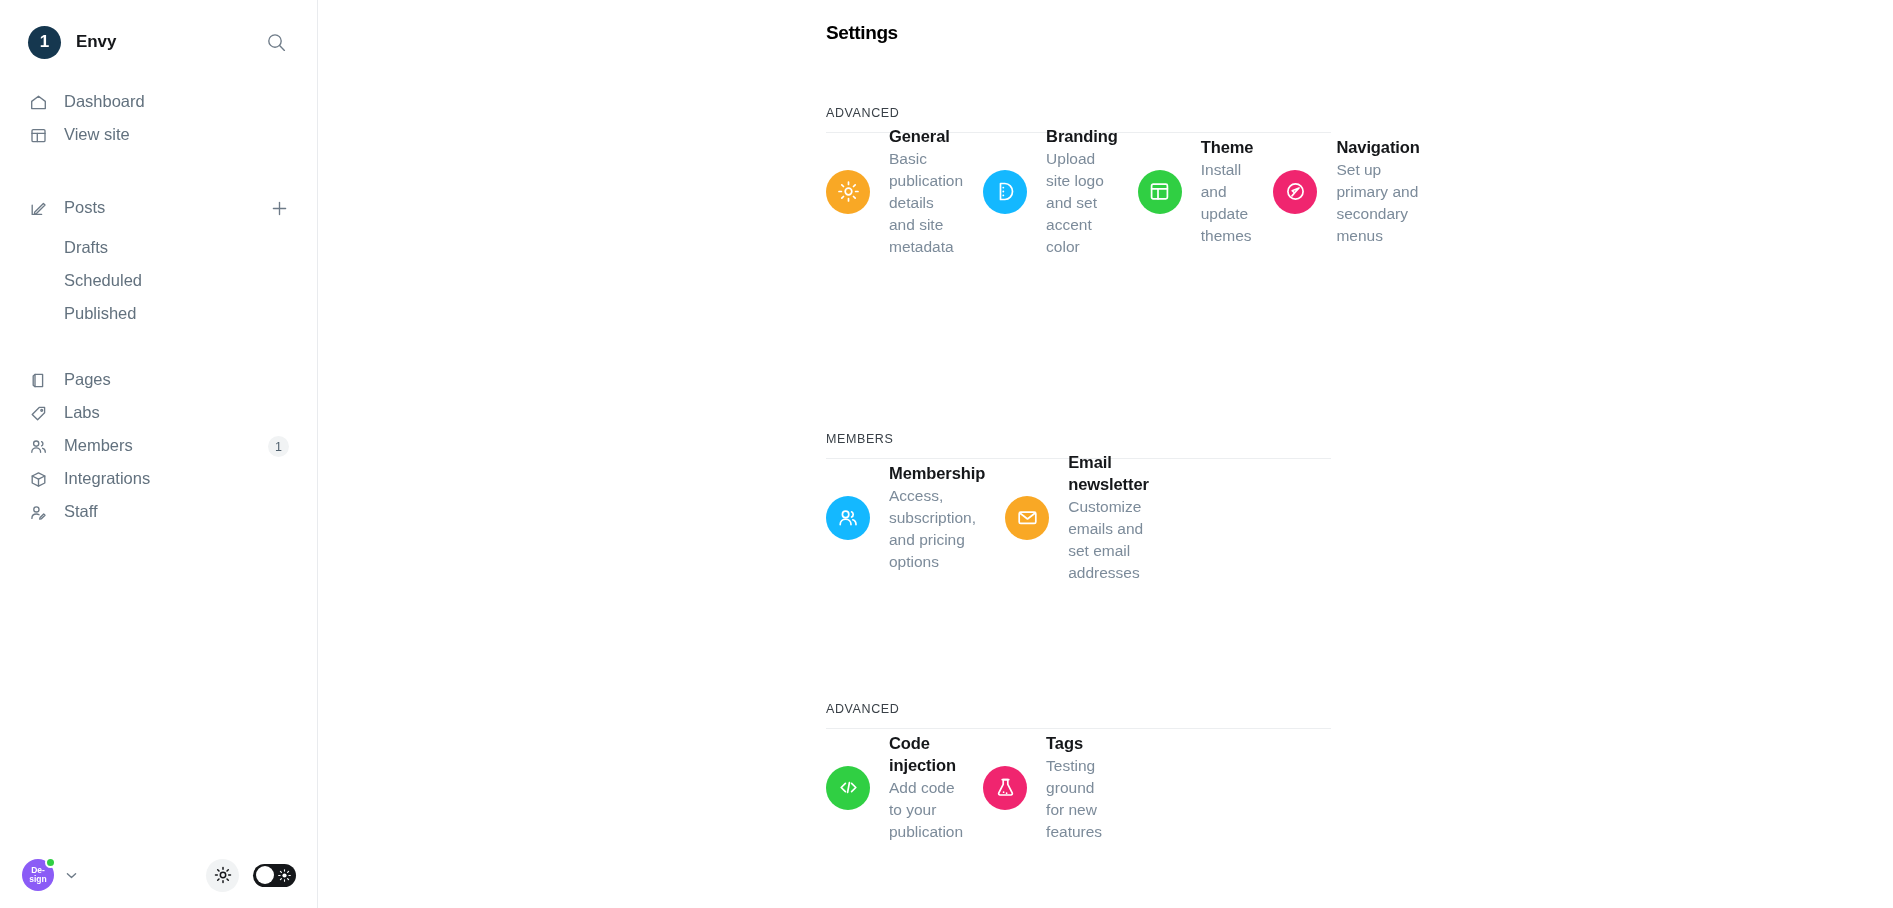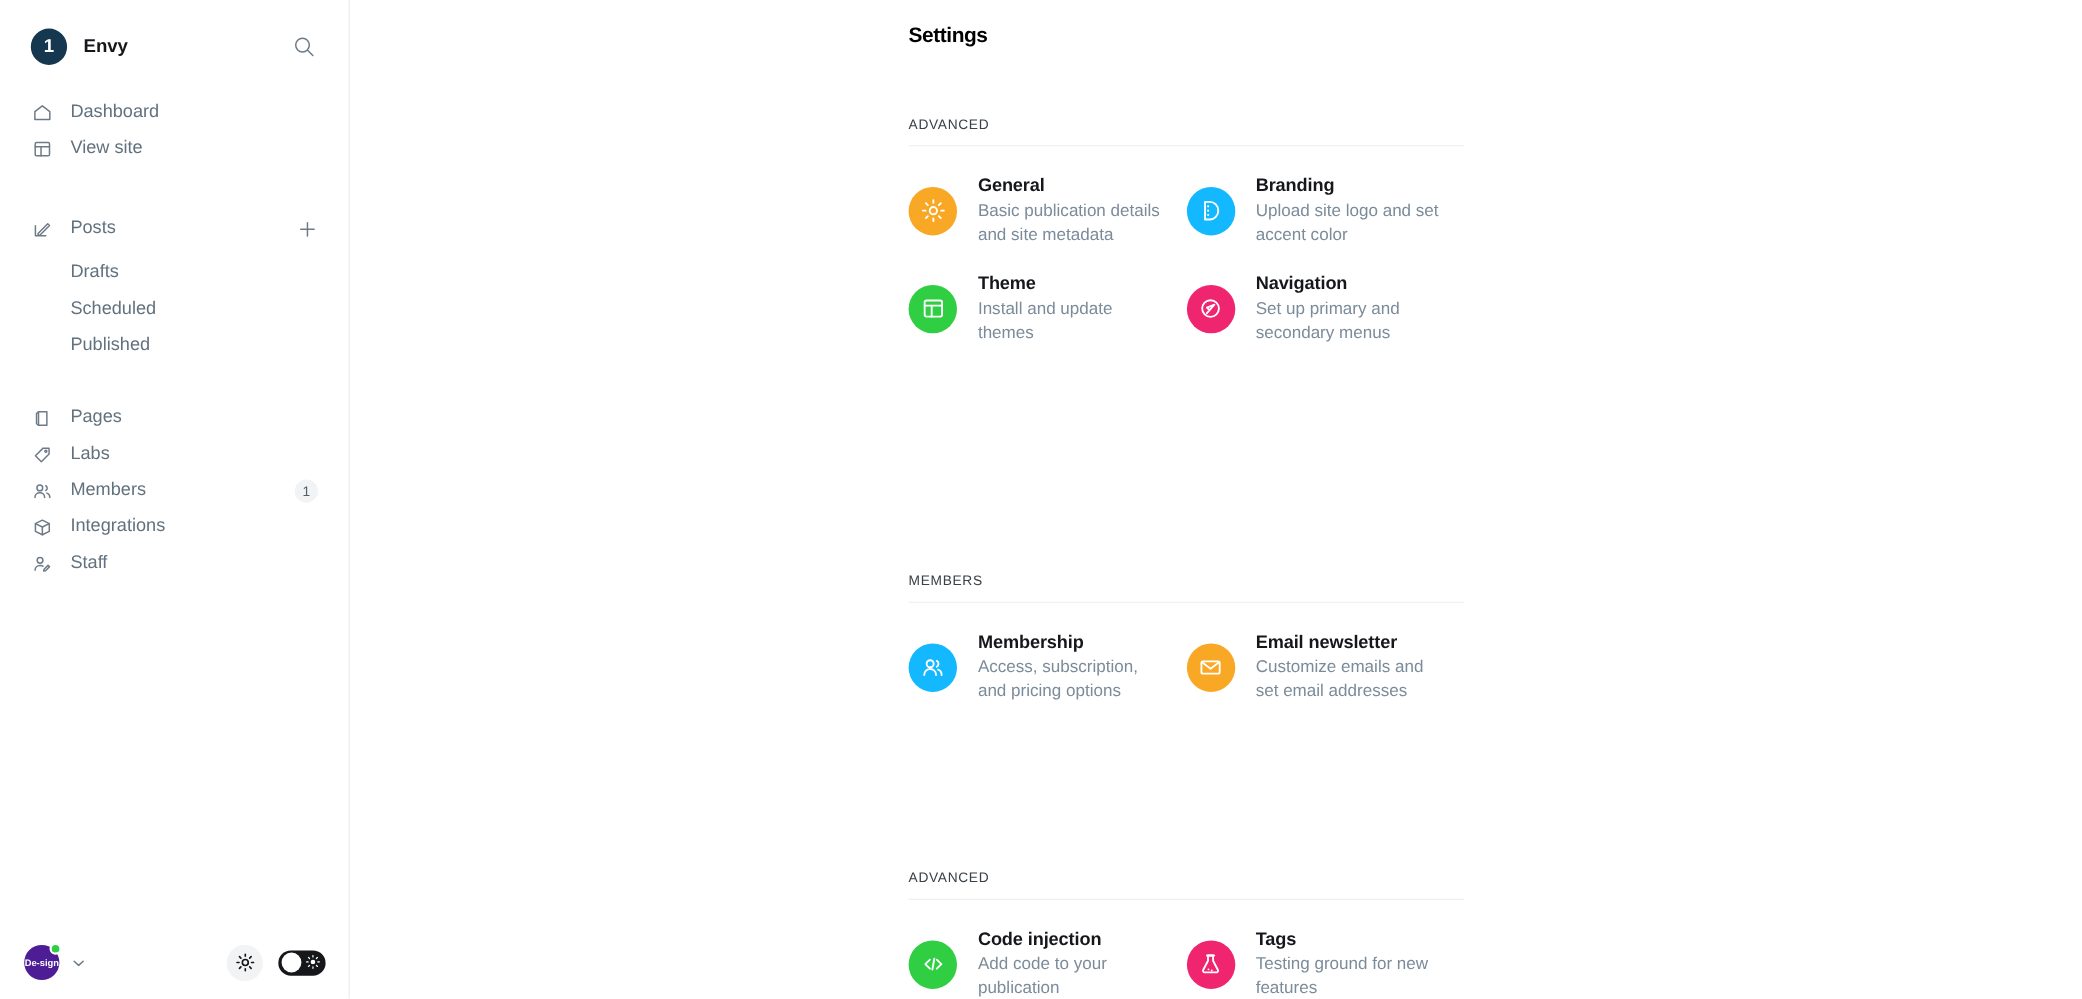--- a/index.html
+++ b/index.html
@@ -85,24 +85,24 @@
   
   .sidebar-footer {
     position: absolute; left: 0; bottom: 0;
     width: 318px; height: 66px;
     display: flex; align-items: center;
     padding: 0 22px;
   }
   .avatar-wrap { position: relative; width: 32px; height: 32px; flex: 0 0 32px; cursor: pointer; }
   .avatar {
     width: 32px; height: 32px; border-radius: 50%;
-    background: #4c1d95;
+    background: #8b5cf6;
     color: #ffffff;
     font-size: 8.5px; font-weight: bold; line-height: 9px;
-    display: flex; flex-direction: row; align-items: center; justify-content: center;
+    display: flex; flex-direction: column; align-items: center; justify-content: center;
     text-align: center;
     overflow: hidden;
   }
   .avatar span { display: block; }
   .status-dot {
     position: absolute; right: -2px; top: -2px;
     width: 11px; height: 11px; border-radius: 50%;
     background: #30cf43; border: 2px solid #ffffff;
   }
   .chev-btn { margin-left: 10px; cursor: pointer; display: flex; align-items: center; }
@@ -145,21 +145,21 @@
     color: #394047; font-weight: normal;
     padding-bottom: 12px;
     border-bottom: 1px solid #eceef0;
   }
   .sec-website { margin-top: 62px; }
   .sec-members { margin-top: 196px; }
   .sec-advanced { margin-top: 140px; }
 
   .card-grid {
     display: grid;
-    grid-template-columns: repeat(2, 1fr);
+    grid-template-columns: repeat(4, 1fr);
     row-gap: 0;
     margin-top: 14px;
   }
   .card {
     display: flex; align-items: center;
     height: 89px;
     cursor: pointer;
     padding-right: 20px;
   }
   .card .circle {

